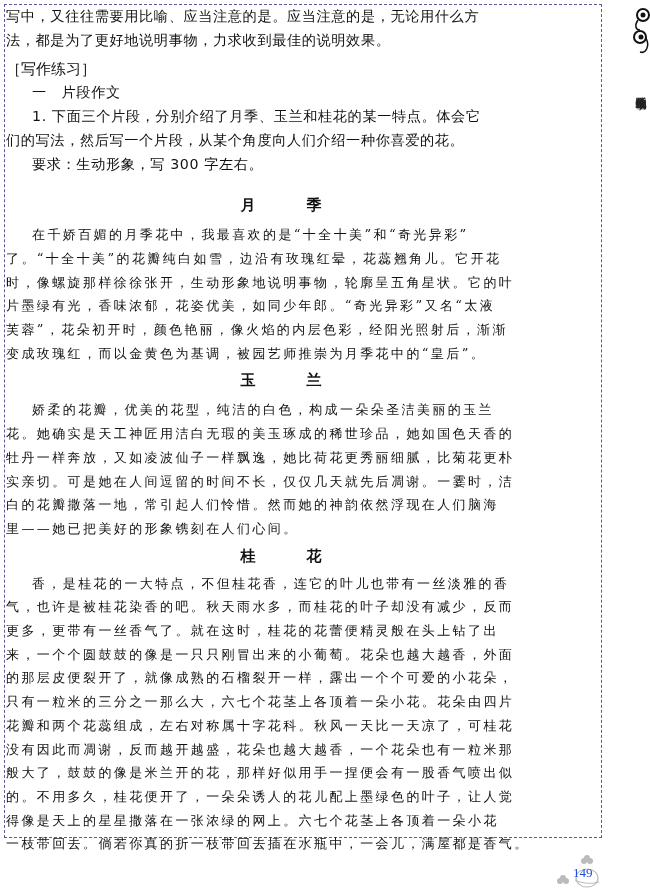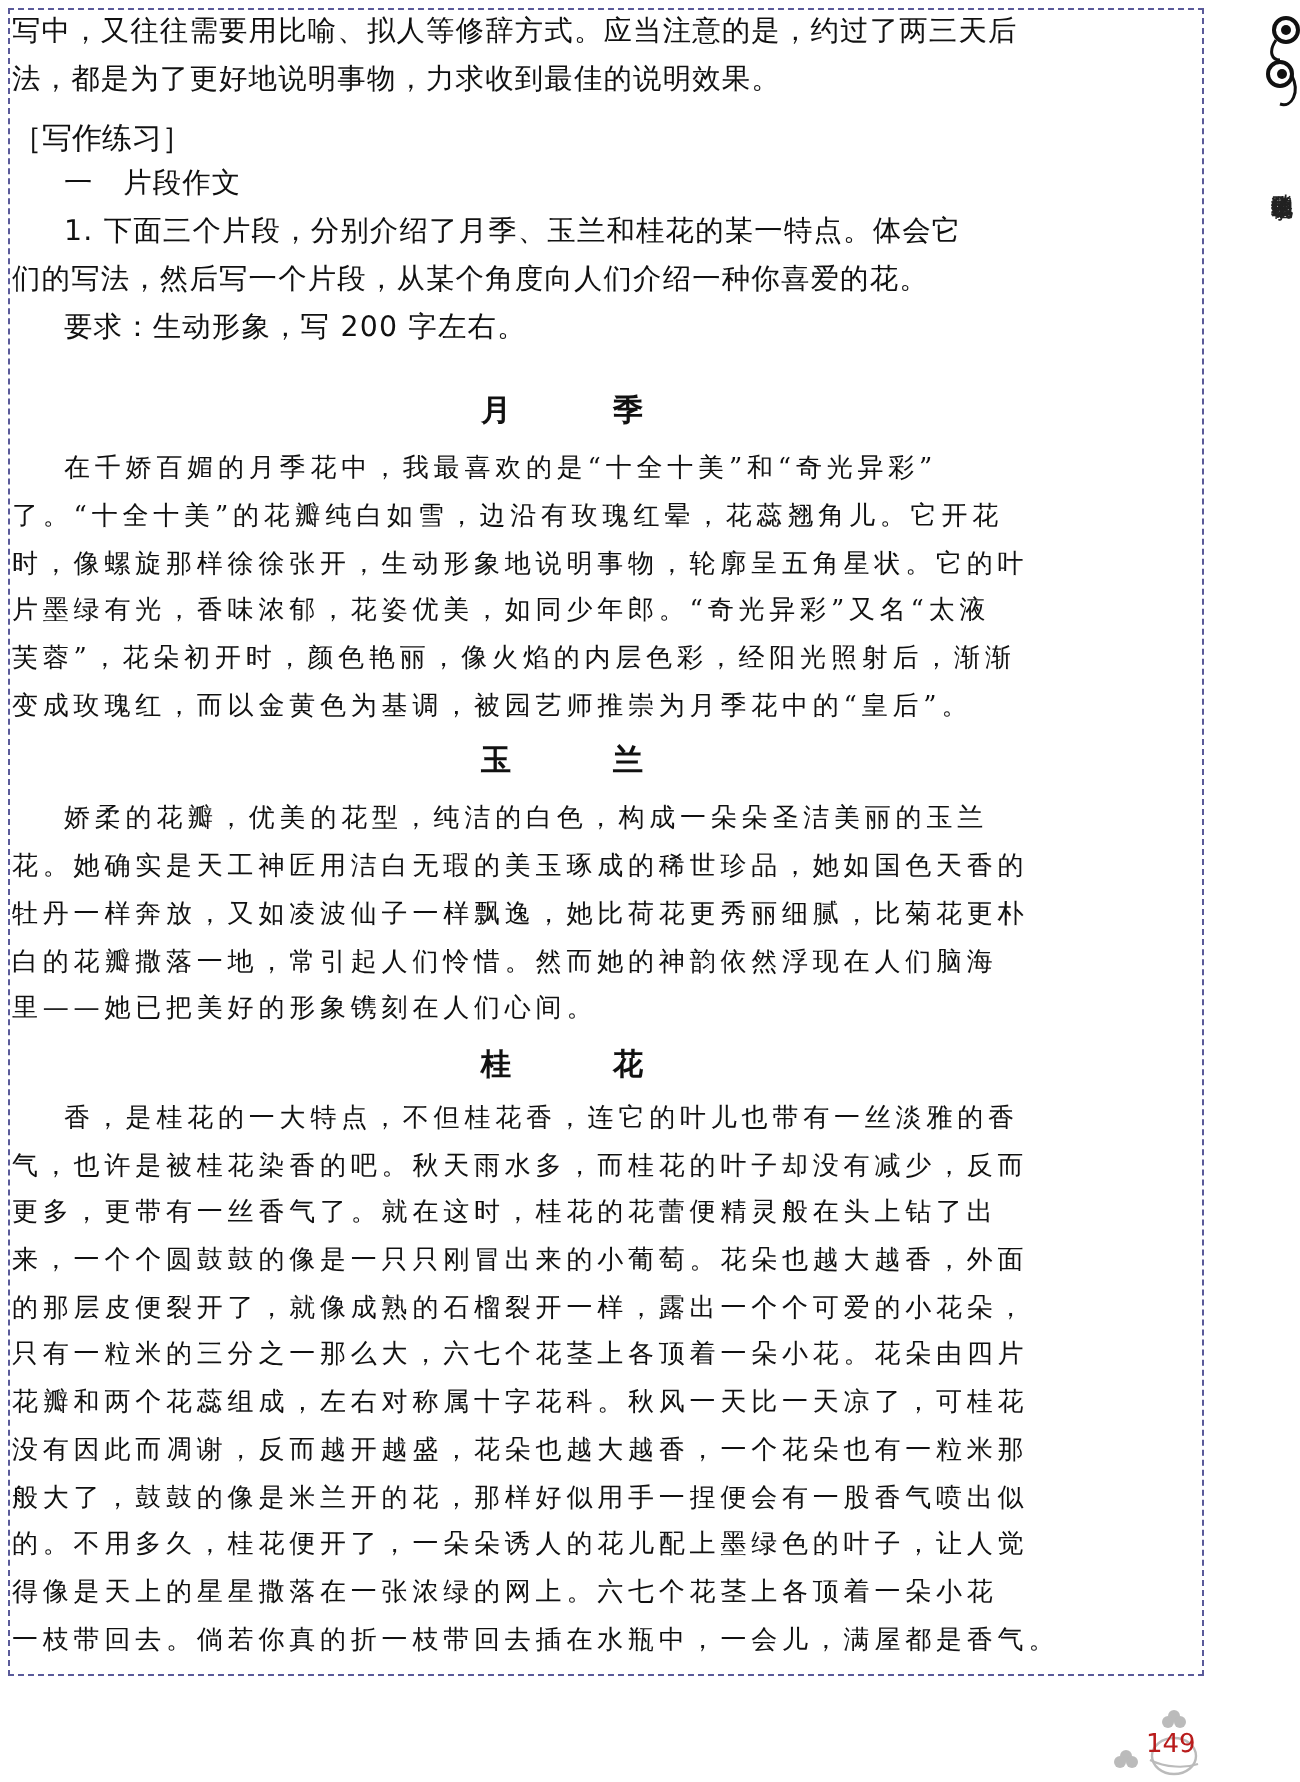--- a/index.html
+++ b/index.html
@@ -13,55 +13,56 @@
   .heading { font-family:"DejaVu Sans", sans-serif; font-size:15px; margin-top:20px; line-height:22px; }
   .indent1 { padding-left:26px; }
   .indent2 { padding-left:26px; }
   .section-title { text-align:center; font-weight:bold; font-size:15px; letter-spacing:18px;
                    font-family:"DejaVu Serif", serif; margin-left:-20px; }
   .serif .line { font-family:"DejaVu Serif", serif; font-size:13px; letter-spacing:2.4px; }
   .para-first { padding-left:26px; }
   .side-ornament { position:absolute; left:630px; top:6px; width:22px; height:50px; }
   .side-label { position:absolute; left:632px; top:88px; width:14px; font-size:11px; line-height:12.3px;
                 writing-mode:vertical-rl; letter-spacing:0.3px; color:#222; }
-  .page-number { position:absolute; left:573px; top:865px; font-size:13px; color:#b91c1c; }
+  .page-number { position:absolute; left:573px; top:865px; font-size:13px; color:#1d4ed8;font-family:Liberation Serif, serif; }
   .page-ornament { position:absolute; left:555px; top:852px; width:60px; height:36px; }
 </style>
 </head>
 <body>
 
 <div class="frame"></div>
 
 <div class="content">
   <div class="intro">
-    <div class="line">写中，又往往需要用比喻、拟人等修辞方式。应当注意的是，约过了两三天后</div>
+    <div class="line">写中，又往往需要用比喻、应当注意的是。应当注意的是，无论用什么方</div>
     <div class="line">法，都是为了更好地说明事物，力求收到最佳的说明效果。</div>
   </div>
 
   <div class="heading" style="margin-top:6px;">［写作练习］</div>
   <div class="line indent1" style="padding-left:26px; margin-top:1px;">一　片段作文</div>
   <div class="line indent2">1. 下面三个片段，分别介绍了月季、玉兰和桂花的某一特点。体会它</div>
   <div class="line">们的写法，然后写一个片段，从某个角度向人们介绍一种你喜爱的花。</div>
-  <div class="line indent2">要求：生动形象，写 200 字左右。</div>
+  <div class="line indent2">要求：生动形象，写 300 字左右。</div>
 
   <div class="serif">
     <div class="section-title" style="margin-top:20px; margin-bottom:8px;">月　季</div>
     <div class="line para-first">在千娇百媚的月季花中，我最喜欢的是“十全十美”和“奇光异彩”</div>
     <div class="line">了。“十全十美”的花瓣纯白如雪，边沿有玫瑰红晕，花蕊翘角儿。它开花</div>
     <div class="line">时，像螺旋那样徐徐张开，生动形象地说明事物，轮廓呈五角星状。它的叶</div>
     <div class="line">片墨绿有光，香味浓郁，花姿优美，如同少年郎。“奇光异彩”又名“太液</div>
     <div class="line">芙蓉”，花朵初开时，颜色艳丽，像火焰的内层色彩，经阳光照射后，渐渐</div>
     <div class="line">变成玫瑰红，而以金黄色为基调，被园艺师推崇为月季花中的“皇后”。</div>
   </div>
 
   <div class="serif">
     <div class="section-title" style="margin-top:6px; margin-bottom:8px;">玉　兰</div>
     <div class="line para-first">娇柔的花瓣，优美的花型，纯洁的白色，构成一朵朵圣洁美丽的玉兰</div>
     <div class="line">花。她确实是天工神匠用洁白无瑕的美玉琢成的稀世珍品，她如国色天香的</div>
     <div class="line">牡丹一样奔放，又如凌波仙子一样飘逸，她比荷花更秀丽细腻，比菊花更朴</div>
+    <div class="line">实亲切。可是她在人间逗留的时间不长，仅仅几天就先后凋谢。一霎时，洁</div>
     <div class="line">白的花瓣撒落一地，常引起人们怜惜。然而她的神韵依然浮现在人们脑海</div>
     <div class="line">里——她已把美好的形象镌刻在人们心间。</div>
   </div>
 
   <div class="serif">
     <div class="section-title" style="margin-top:6px; margin-bottom:6px;">桂　花</div>
     <div class="line para-first">香，是桂花的一大特点，不但桂花香，连它的叶儿也带有一丝淡雅的香</div>
     <div class="line">气，也许是被桂花染香的吧。秋天雨水多，而桂花的叶子却没有减少，反而</div>
     <div class="line">更多，更带有一丝香气了。就在这时，桂花的花蕾便精灵般在头上钻了出</div>
     <div class="line">来，一个个圆鼓鼓的像是一只只刚冒出来的小葡萄。花朵也越大越香，外面</div>

